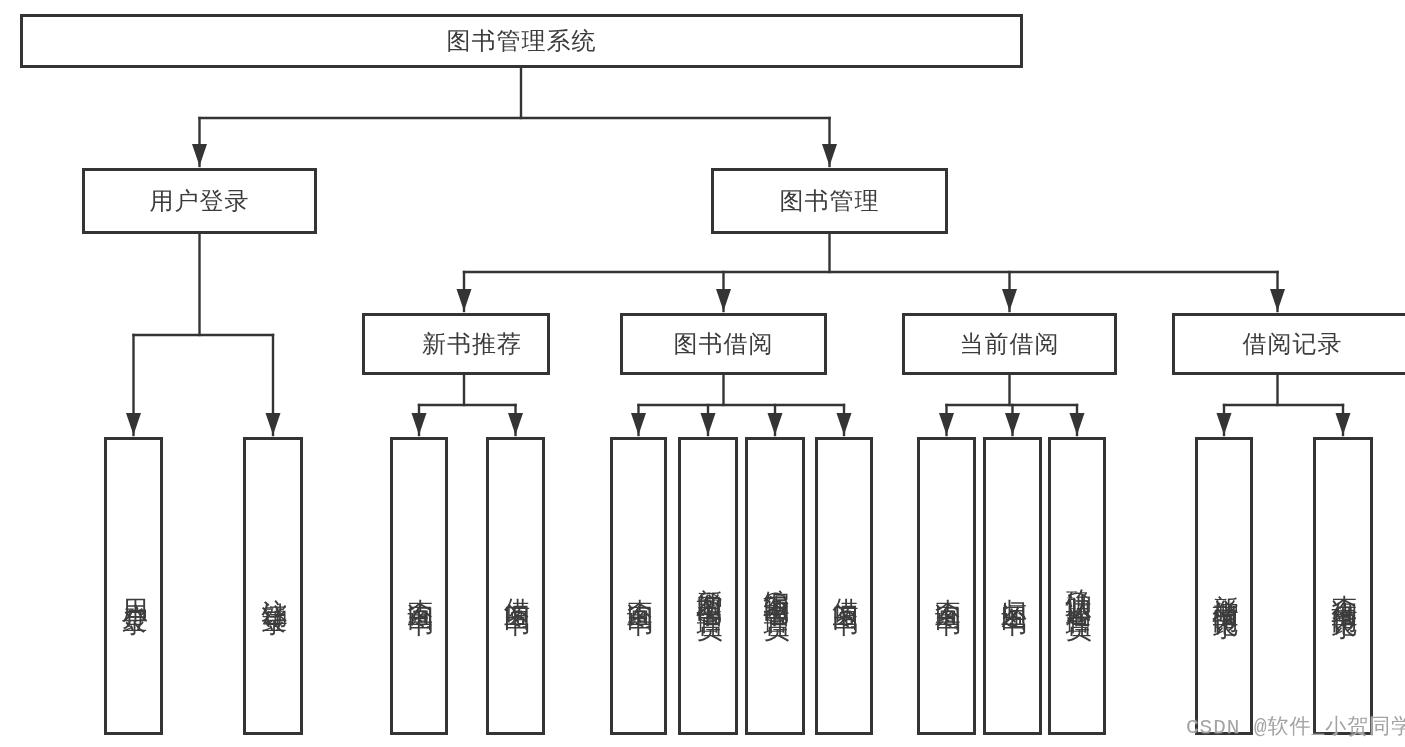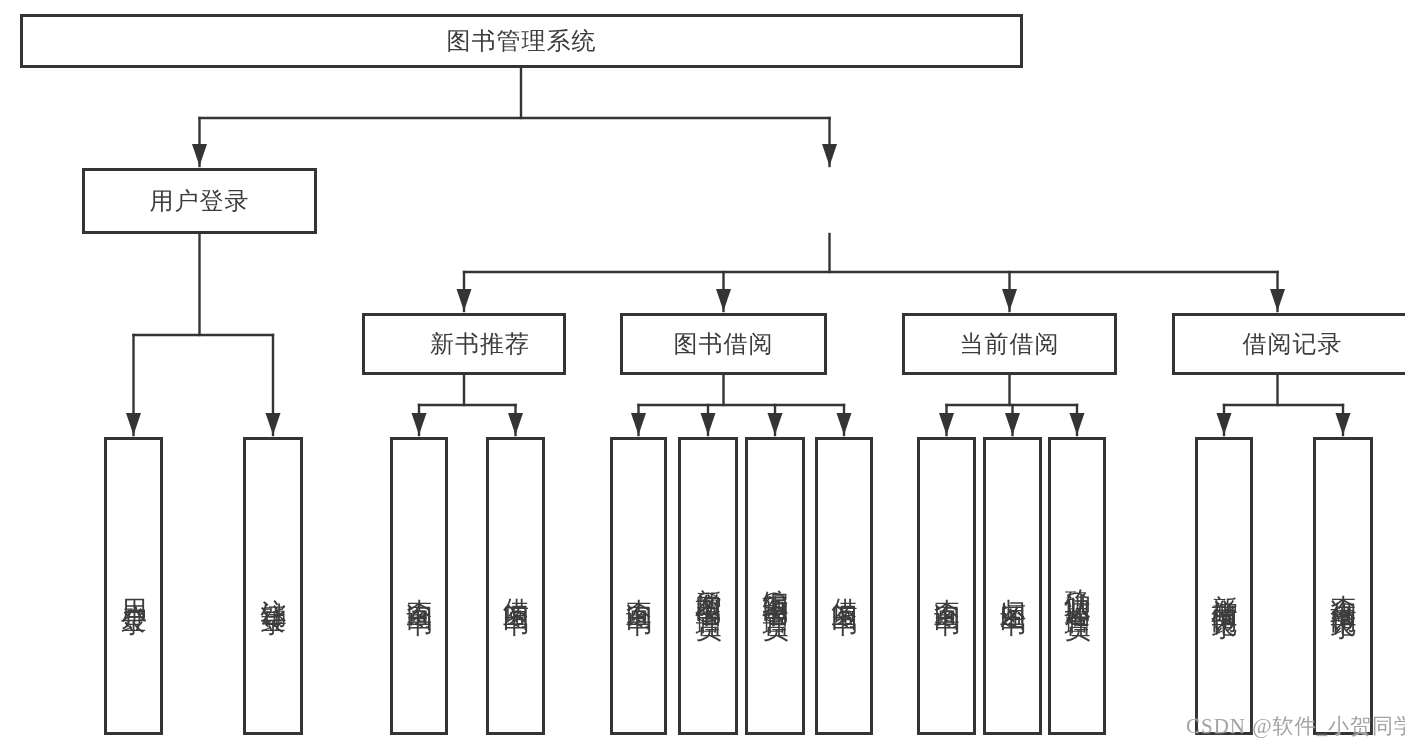--- a/index.html
+++ b/index.html
@@ -1,18 +1,18 @@
 <!DOCTYPE html>
 <html style="--line: #343434; --text: #3c3c3c; --bg: #ffffff; --wm: #a3a3a6;"><head>
 <meta charset="utf-8">
 <style>
   html,body{margin:0;padding:0;background:#ffffff;}
   .stage{
     position:relative;width:1405px;height:747px;background:var(--bg,#fff);
-    font-family:Liberation Serif, serif;overflow:hidden;
+    font-family:Liberation Mono, monospace;overflow:hidden;
   }
   .connectors{position:absolute;left:0;top:0;z-index:1;}
   .connectors line{stroke:var(--line,#343434);stroke-width:2.4;stroke-linecap:square;}
   .connectors marker path{fill:var(--line,#343434);}
   .hbox{
     position:absolute;box-sizing:border-box;background:#fff;
     border:3px solid var(--line,#343434);
     display:flex;align-items:center;justify-content:center;
     font-size:24px;letter-spacing:1px;color:var(--text,#3c3c3c);
     z-index:2;white-space:nowrap;
@@ -100,22 +100,25 @@
     </g>
   </svg>
 
   <div class="hbox" style="left:20px;top:14px;width:1003px;height:54px;">
     <span>图书管理系统</span>
   </div>
 
   <div class="hbox" style="left:82px;top:168px;width:235px;height:66px;">
     <span>用户登录</span>
   </div>
+  <div class="hbox" style="left:711px;top:168px;width:237px;height:66px;">
+    <span>图书管理</span>
+  </div>
 
-  <div class="hbox" style="left:362px;top:313px;width:204px;height:62px;padding-left:32px;">
+  <div class="hbox" style="left:362px;top:313px;width:188px;height:62px;padding-left:32px;">
     <span>新书推荐</span>
   </div>
   <div class="hbox" style="left:902px;top:313px;width:215px;height:62px;">
     <span>当前借阅</span>
   </div>
   <div class="hbox" style="left:620px;top:313px;width:207px;height:62px;">
     <span>图书借阅</span>
   </div>
   <div class="hbox" style="left:1172px;top:313px;width:241px;height:62px;">
     <span>借阅记录</span>

